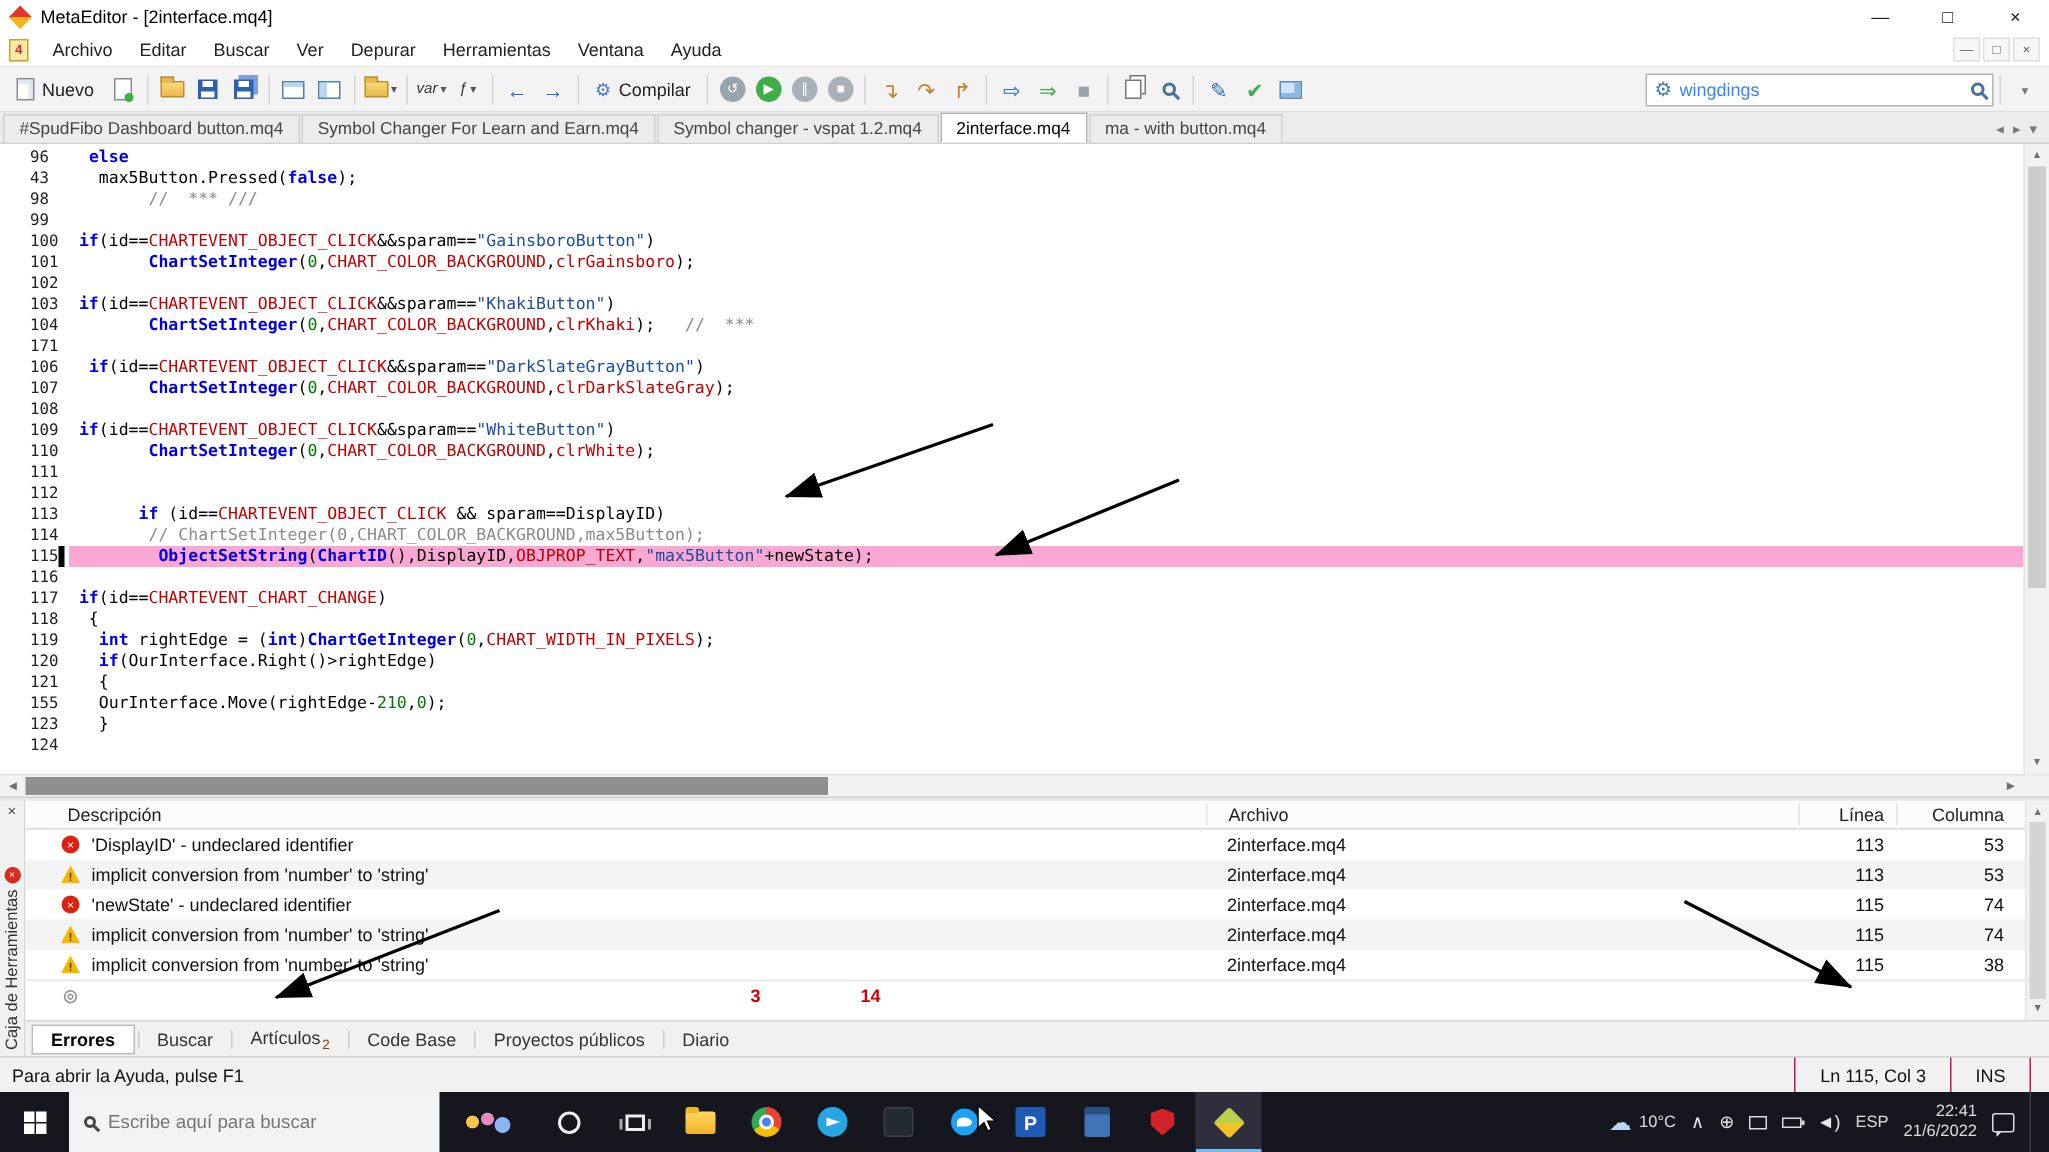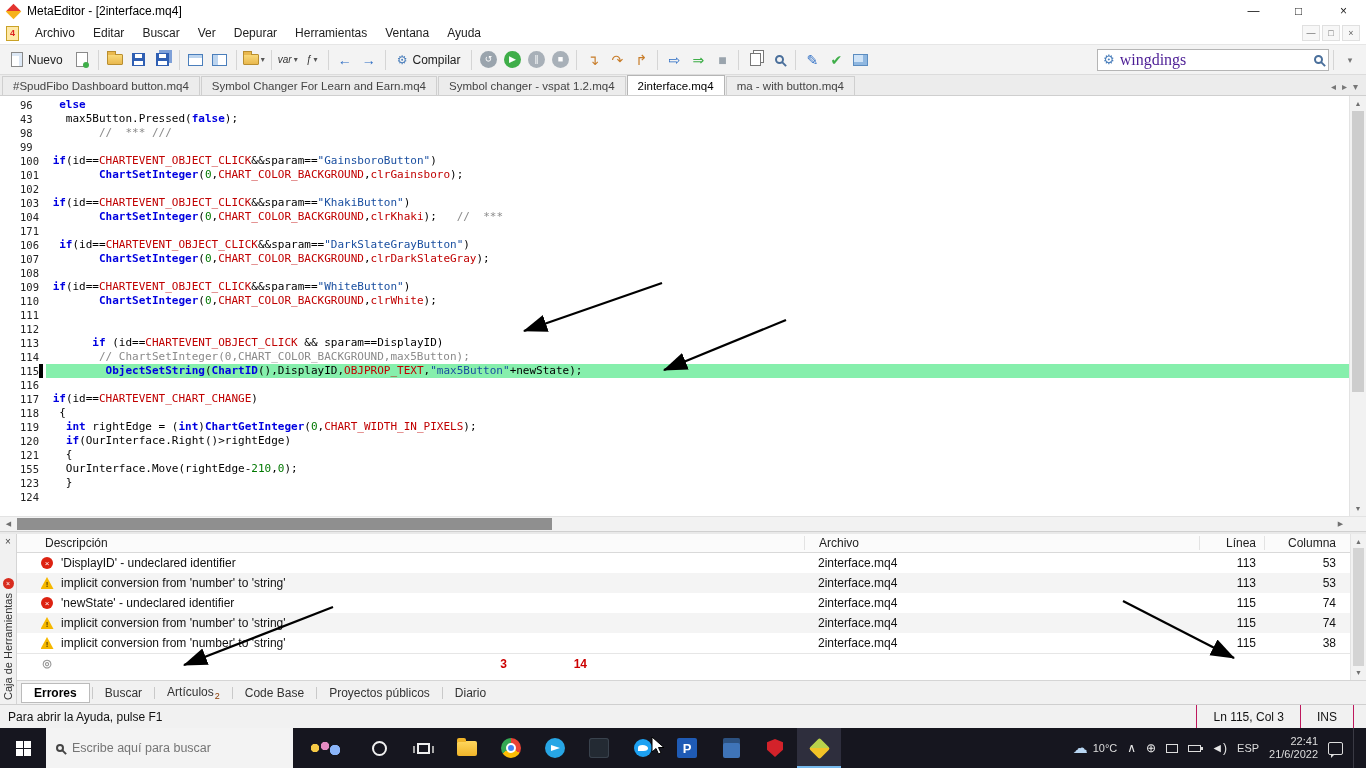--- a/index.html
+++ b/index.html
@@ -42,36 +42,36 @@
   .ci-floppy2{width:13px;height:13px;background:#2f5fb3;box-shadow:3px -3px 0 #7ea0d8}
   .ci-floppy2::before{content:"";position:absolute;top:1px;left:3px;width:7px;height:4px;background:#fff}
   .ci-floppy2::after{content:"";position:absolute;bottom:1px;left:2px;width:9px;height:4px;background:#fff}
   .ci-winpane{width:15px;height:12px;border:1px solid #4a7ebb;background:#fff;box-shadow:inset 0 3px 0 #bcd4ee}
   .ci-winpane2{width:15px;height:12px;border:1px solid #4a7ebb;background:#fff;box-shadow:inset 5px 0 0 #bcd4ee}
   .ci-copy{width:11px;height:13px;border:1px solid #777;background:#fff;box-shadow:3px -3px 0 -1px #fff,3px -3px 0 0 #777}
   .ci-magnifier{width:9px;height:9px;border:2px solid #4a6f9b;border-radius:50%}
   .ci-magnifier::after{content:"";position:absolute;width:6px;height:2px;background:#4a6f9b;transform:rotate(45deg);right:-5px;bottom:-3px}
   .ci-image{width:15px;height:12px;background:#cfe3f7;border:1px solid #5b8cc0;box-shadow:inset -4px -3px 0 #8fb7e0}
   .tsearch{margin-left:auto;display:flex;align-items:center;border:1px solid #b5b5b5;background:#fff;height:22px;padding:0 5px;gap:5px;width:232px;flex:none}
-  .tsearch input{border:none;outline:none;flex:1;font-size:16px;font-family:Liberation Serif, serif;color:#4c1d95;min-width:0;background:transparent}
+  .tsearch input{border:none;outline:none;flex:1;font-size:12px;font-family:Liberation Sans, sans-serif;color:#3b82f6;min-width:0;background:transparent}
   .gear{color:#4a7ebb;font-size:13px}
 
   
   .tabbar{height:21px;background:#ececec;display:flex;align-items:flex-end;border-bottom:1px solid #cfcfcf;flex:none;padding-left:2px}
   .ftab{padding:3px 10px 3px;font-size:11.5px;color:#444;border:1px solid #cfcfcf;border-bottom:none;background:#ececec;margin-right:1px;white-space:nowrap}
   .ftab.active{background:#fff;color:#000;border-color:#b5b5b5;padding-top:4px;position:relative;z-index:2}
   .tabnav{margin-left:auto;display:flex;gap:6px;padding:0 8px 3px 0;color:#777;font-size:10px}
 
   
   .editor{height:420px;display:flex;flex:none;background:#fff}
   .code-wrap{flex:1;overflow:hidden;padding-top:2px}
   .cl{display:flex;height:14px;line-height:14px;font-family:"DejaVu Sans Mono",monospace;font-size:11px}
   .ln{width:46px;padding-left:20px;color:#222;flex:none;font-size:10.5px;background:#fff}
   .ct{white-space:pre;position:relative;flex:1}
-  .cl.hl .ct{background:#86efac}
+  .cl.hl .ct{background:#f9a8d4}
   .caret{position:absolute;left:-7px;top:0;width:4px;height:14px;background:#000}
   .tk-p{color:#000}
   .tk-kw{color:#0000e0;font-weight:bold}
   .tk-fn{color:#0000e0;font-weight:bold}
   .tk-c{color:#c00000;font-weight:normal}
   .tk-n{color:#007800}
   .tk-s{color:#1a4fa0}
   .tk-cm{color:#8a8a8a}
   .vscroll{width:17px;background:#f2f2f2;border-left:1px solid #e3e3e3;display:flex;flex-direction:column;flex:none}
   .sarrow{height:15px;display:flex;align-items:center;justify-content:center;font-size:7px;color:#707070;flex:none}

